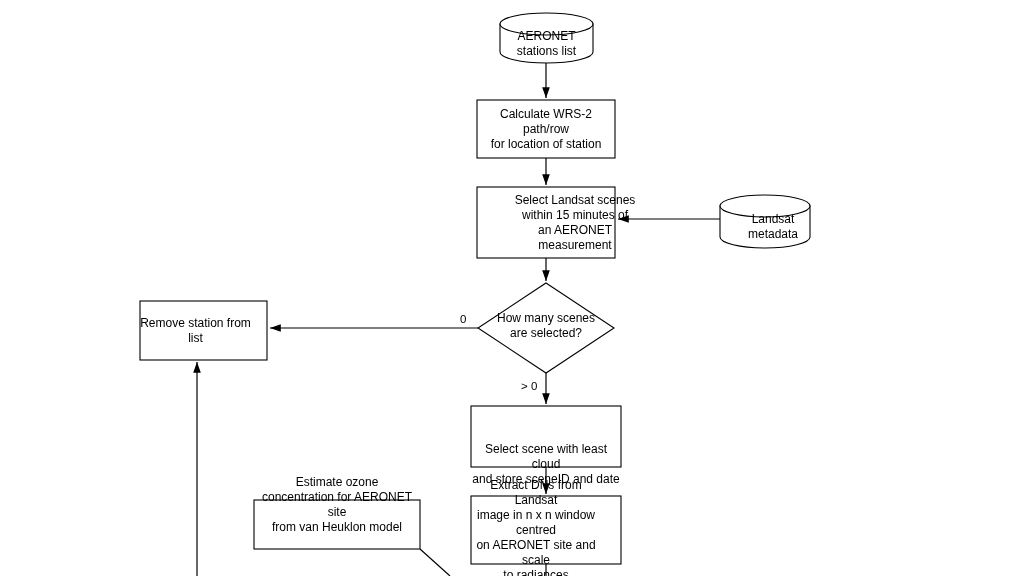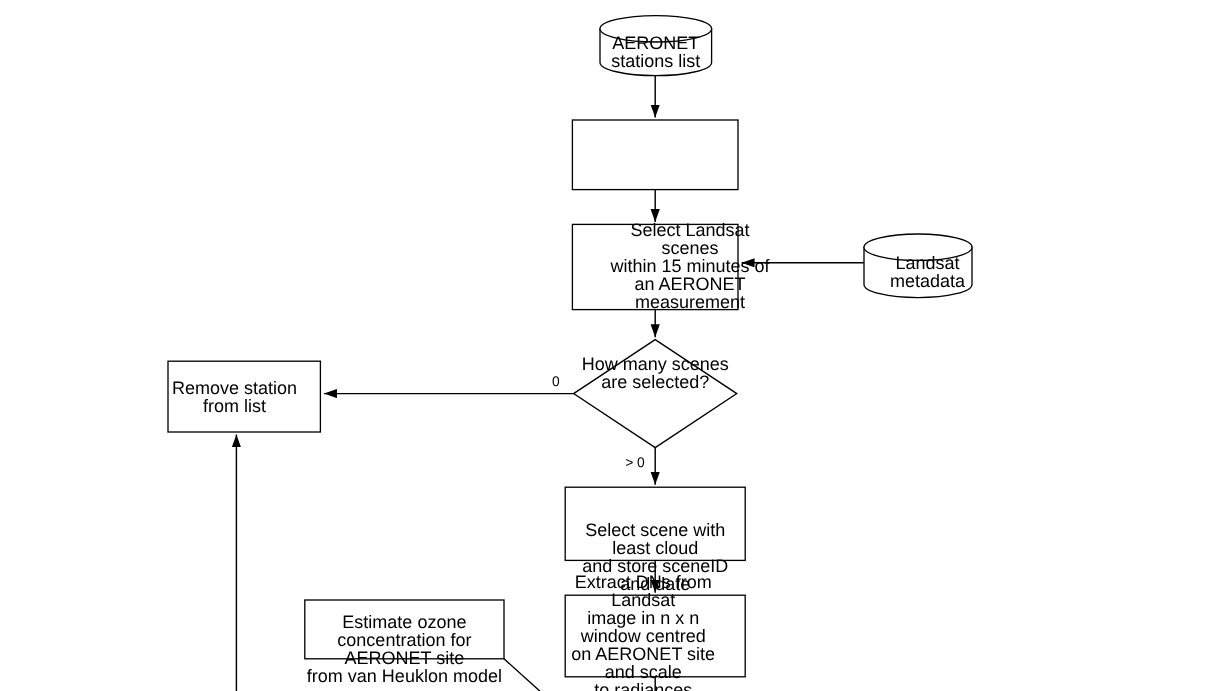--- a/index.html
+++ b/index.html
@@ -23,21 +23,21 @@
     height: 576px;
   }
   .node-label {
     position: absolute;
     display: flex;
     align-items: center;
     justify-content: center;
     text-align: center;
     color: #000000;
     font-family: "Liberation Sans", sans-serif;
-    font-size: 15px;
+    font-size: 12px;
     line-height: 15px;
     pointer-events: none;
     white-space: pre-line;
   }
   .edge-label {
     position: absolute;
     color: #000000;
     font-family: "Liberation Sans", sans-serif;
     font-size: 11.5px;
     line-height: 14px;
@@ -97,43 +97,45 @@
     <line x1="197" y1="576" x2="197" y2="362" stroke="#000000" stroke-width="1.2" marker-end="url(#arrow)"></line>
 
     <line x1="546" y1="564" x2="546" y2="576" stroke="#000000" stroke-width="1.2"></line>
 
     <line x1="420" y1="549" x2="450" y2="576" stroke="#000000" stroke-width="1.2"></line>
   </svg>
 
   <div class="node-label" style="left:500px; top:24px; width:93px; height:39px;">AERONET
 stations list</div>
 
+  <div class="node-label" style="left:477px; top:100px; width:138px; height:58px;">Calculate WRS-2 path/row
+for location of station</div>
 
   <div class="node-label" style="left:477px; top:187px; width:138px; height:71px;padding-left:29px;">Select Landsat scenes
 within 15 minutes of
 an AERONET
 measurement</div>
 
   <div class="node-label" style="left:720px; top:206px; width:106px; height:42px;">Landsat
 metadata</div>
 
-  <div class="node-label" style="left:478px; top:266px; width:136px; height:90px;">How many scenes
+  <div class="node-label" style="left:478px; top:281px; width:136px; height:90px;">How many scenes
 are selected?</div>
 
   <div class="node-label" style="left:132px; top:301px; width:127px; height:59px;">Remove station from list</div>
 
   <div class="node-label" style="left:471px; top:406px; width:150px; height:61px;margin-top:28px;">Select scene with least cloud
 and store sceneID and date</div>
 
   <div class="node-label" style="left:471px; top:496px; width:130px; height:68px;">Extract DNs from Landsat
 image in n x n window centred
 on AERONET site and scale
 to radiances</div>
 
-  <div class="node-label" style="left:254px; top:516px; width:166px; height:49px;">Estimate ozone
+  <div class="node-label" style="left:254px; top:480px; width:166px; height:49px;">Estimate ozone
 concentration for AERONET site
 from van Heuklon model</div>
 
   <div class="edge-label" style="left:460px; top:312px;">0</div>
 
   <div class="edge-label" style="left:521px; top:379px;">&gt; 0</div>
 
 </div>
 
 </body></html>

